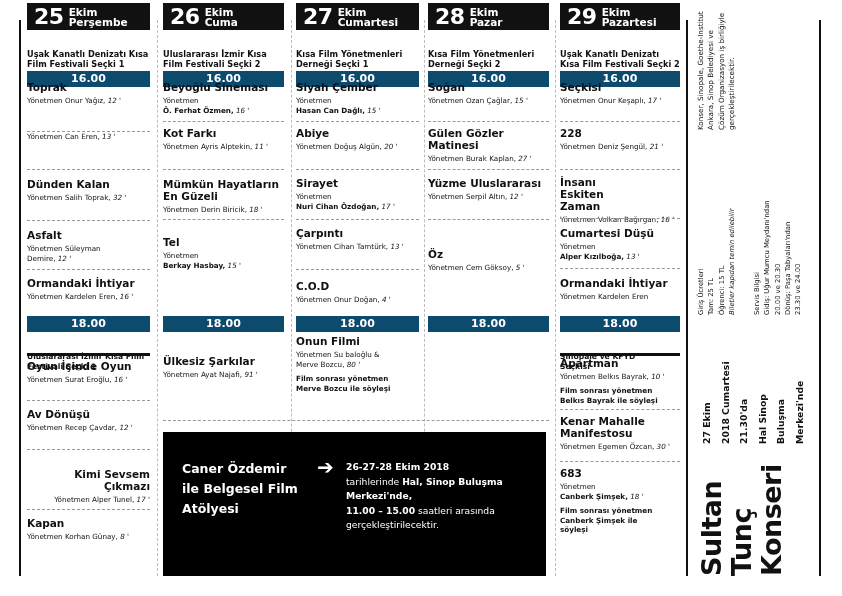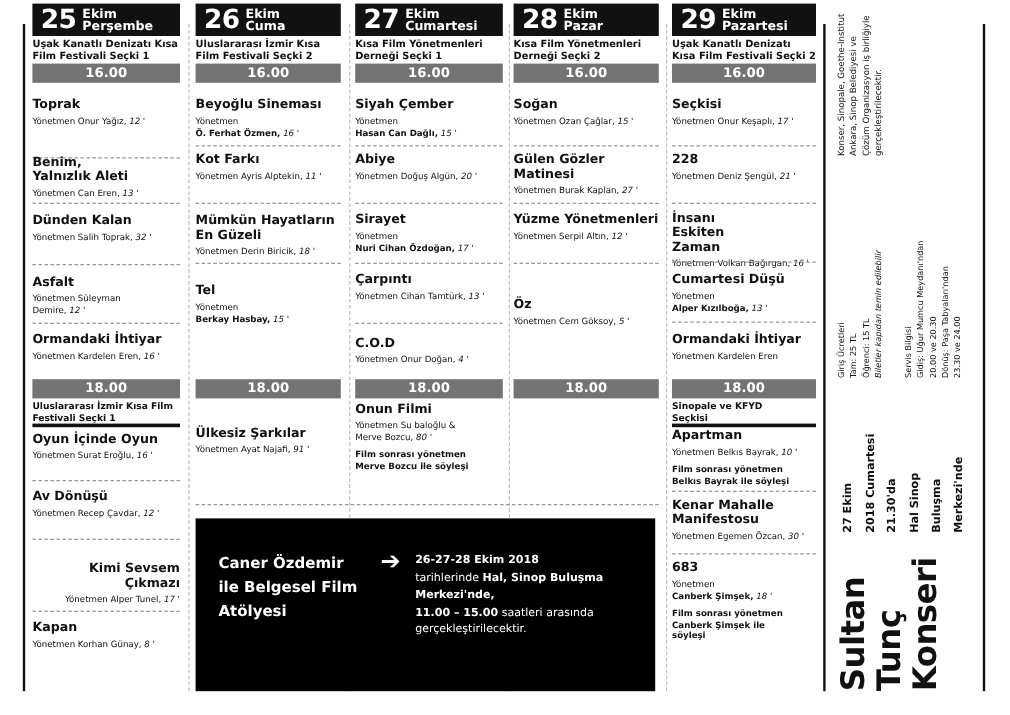--- a/index.html
+++ b/index.html
@@ -10,22 +10,22 @@
   .page-border-right { position: absolute; left: 819px; top: 20px; width: 2px; height: 556px; background: #111; }
   .right-divider { position: absolute; left: 686px; top: 20px; width: 2px; height: 556px; background: #111; }
 
   .col { position: absolute; top: 3px; height: 556px; }
   .col-divider { position: absolute; top: 20px; height: 556px; width: 0; border-left: 1px dashed #bbb; }
 
   .day-header { background: #111; color: #fff; height: 27px; display: flex; align-items: center; padding-left: 7px; }
   .day-num { font-size: 22px; font-weight: bold; letter-spacing: -0.5px; line-height: 1; margin-right: 5px; }
   .day-text { display: flex; flex-direction: column; font-size: 10.5px; font-weight: bold; line-height: 10px; }
 
-  .program-name { font-size: 8.2px; line-height: 9.6px; margin-top: 2px; height: 21px; font-weight: 600; color: #111; }
-  .time-bar { background: #737373; color: #fff; height: 16px; font-size: 11px; font-weight: bold; text-align: center; line-height: 16px; }
+  .program-name { font-size: 8.2px; line-height: 9.6px; margin-top: 20px; height: 21px; font-weight: 600; color: #111; }
+  .time-bar { background: #0c4a6e; color: #fff; height: 16px; font-size: 11px; font-weight: bold; text-align: center; line-height: 16px; }
   .program-rule { height: 3px; background: #111; margin-top: 2px; }
 
   .film { position: absolute; left: 0; right: 0; }
   .film-title { font-size: 10.5px; font-weight: bold; line-height: 12px; color: #111; }
   .film-dir { font-size: 7.2px; line-height: 10px; margin-top: 3px; color: #111; }
   .film-dir b { font-weight: bold; }
   .film-dir i { font-style: italic; }
   .film-note { font-size: 7.2px; font-weight: bold; line-height: 9.5px; margin-top: 4px; }
   .sep { position: absolute; left: 0; right: 0; height: 0; border-top: 1px dashed #999; }
 
@@ -63,21 +63,20 @@
   </div>
   <div class="program-name">Uşak Kanatlı Denizatı Kısa Film Festivali Seçki 1</div>
   <div class="time-bar">16.00</div>
 
   <div class="film" style="top:78px;">
     <div class="film-title">Toprak</div>
     <div class="film-dir"><span>Yönetmen Onur Yağız,</span> <i>12 '</i></div>
   </div>
   <div class="sep" style="top:128px;"></div>
   <div class="film" style="top:126px;">
-    <div class="film-title" style="width:90px;">Benim, Yalnızlık Aleti</div>
     <div class="film-dir"><span>Yönetmen Can Eren,</span> <i>13 '</i></div>
   </div>
   <div class="sep" style="top:166px;"></div>
   <div class="film" style="top:175px;">
     <div class="film-title">Dünden Kalan</div>
     <div class="film-dir"><span>Yönetmen Salih Toprak,</span> <i>32 '</i></div>
   </div>
   <div class="sep" style="top:217px;"></div>
   <div class="film" style="top:226px;">
     <div class="film-title">Asfalt</div>
@@ -211,21 +210,21 @@
     <div class="film-title">Soğan</div>
     <div class="film-dir"><span>Yönetmen Ozan Çağlar,</span> <i>15 '</i></div>
   </div>
   <div class="sep" style="top:118px;"></div>
   <div class="film" style="top:124px;">
     <div class="film-title" style="width:90px;">Gülen Gözler Matinesi</div>
     <div class="film-dir"><span>Yönetmen Burak Kaplan,</span> <i>27 '</i></div>
   </div>
   <div class="sep" style="top:166px;"></div>
   <div class="film" style="top:174px;">
-    <div class="film-title">Yüzme Yönetmenleri</div>
+    <div class="film-title">Yüzme Uluslararası</div>
     <div class="film-dir"><span>Yönetmen Serpil Altın,</span> <i>12 '</i></div>
   </div>
   <div class="sep" style="top:216px;"></div>
   <div class="film" style="top:245px;">
     <div class="film-title">Öz</div>
     <div class="film-dir"><span>Yönetmen Cem Göksoy,</span> <i>5 '</i></div>
   </div>
 
   <div class="time-bar" style="position:absolute; top:313px; left:0; right:0;">18.00</div>
 </div>

